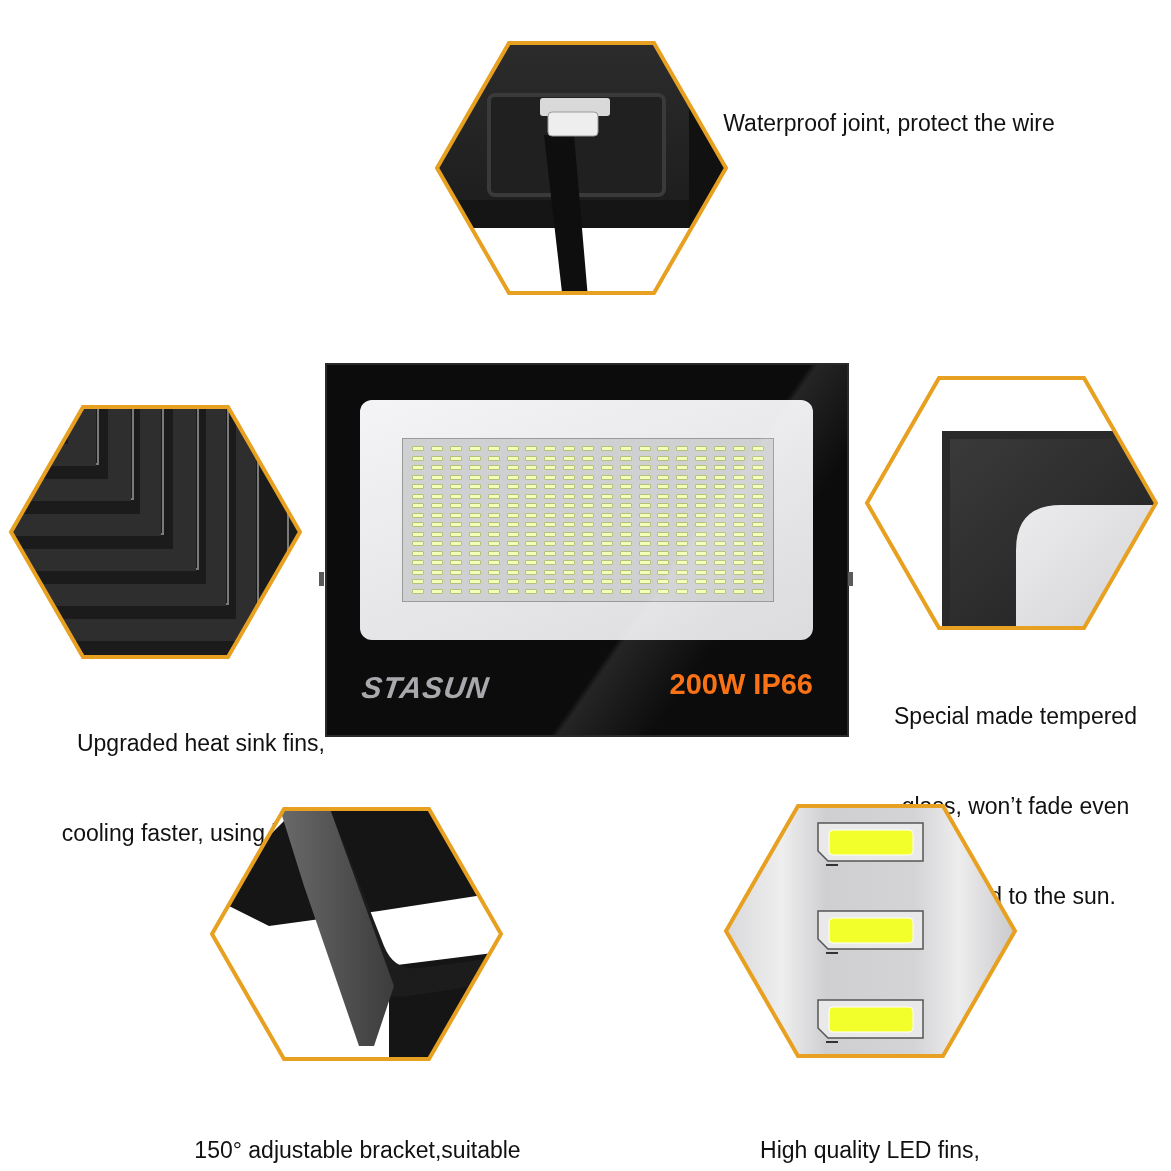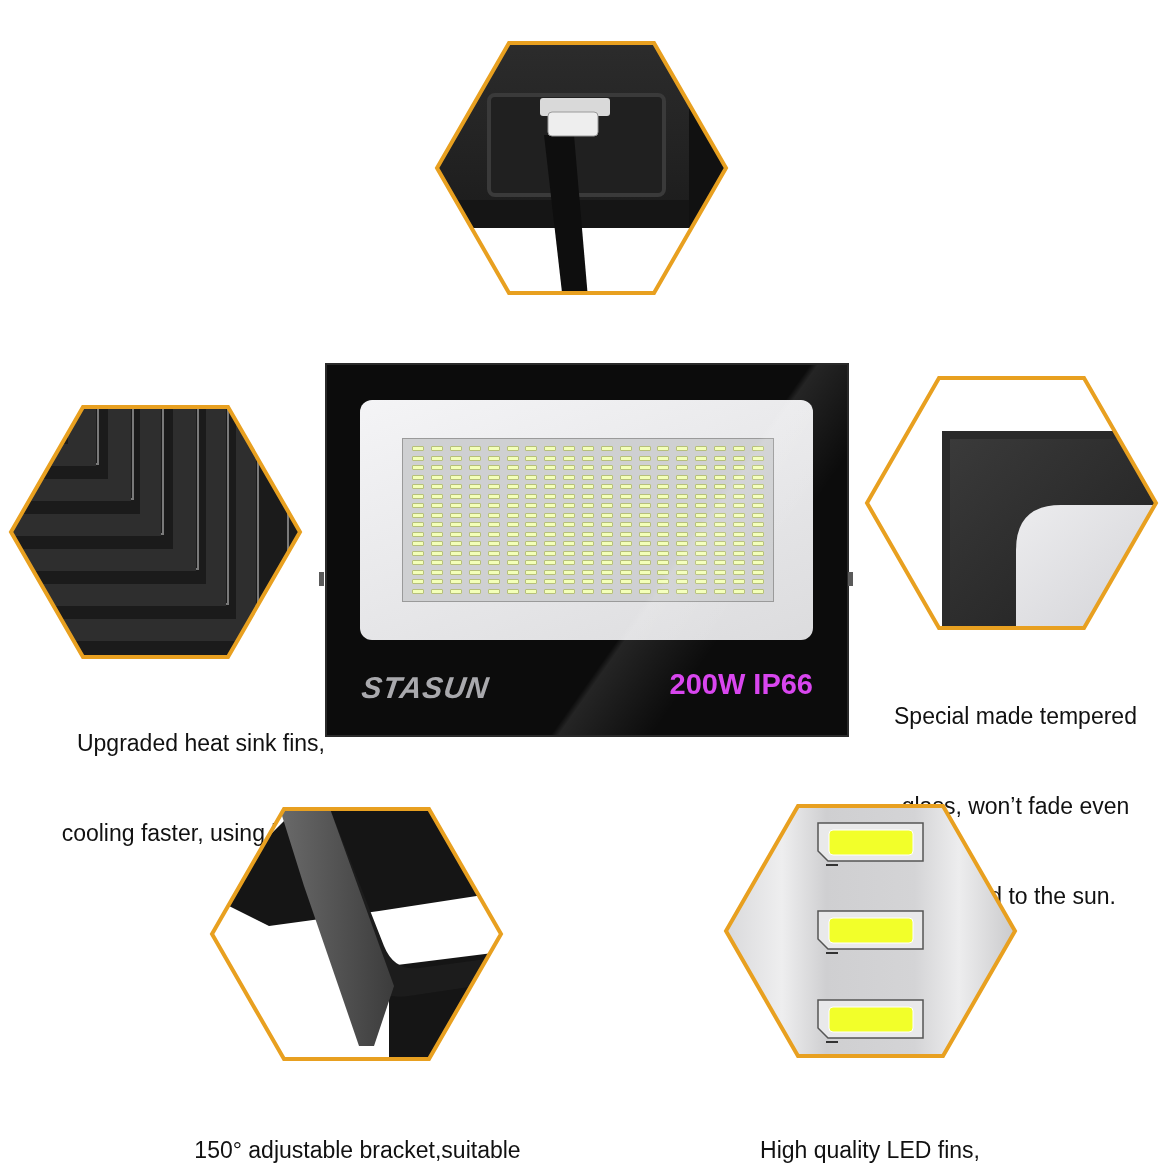--- a/index.html
+++ b/index.html
@@ -8,21 +8,21 @@
   .caption { position:absolute; font-size:23px; line-height:30px; text-align:center; color:#111; white-space:pre; }
   .caption span { display:block; }
   svg { display:block; }
   .lamp { position:absolute; left:325px; top:363px; width:524px; height:374px; background:#0c0c0c; border:2px solid #2a2a2a; box-sizing:border-box; overflow:hidden; }
   .lamp .gloss { position:absolute; left:0; top:0; width:100%; height:100%;
      background:linear-gradient(125deg, rgba(255,255,255,0.0) 0%, rgba(255,255,255,0.0) 62%, rgba(255,255,255,0.10) 63%, rgba(255,255,255,0.0) 75%); pointer-events:none; }
   .lamp .bezel { position:absolute; left:33px; top:35px; width:453px; height:240px; background:linear-gradient(160deg,#f4f4f6,#dcdcde); border-radius:12px; }
   .lamp .ledpanel { position:absolute; left:75px; top:73px; width:372px; height:164px; background:#cfd0d2; border:1px solid #9a9a9a; box-sizing:border-box; padding:5px 6px; display:grid; grid-template-columns:repeat(19, 1fr); grid-template-rows:repeat(16, 1fr); gap:0 0; }
   .led { width:12px; height:5px; background:#f3ffb8; border:1px solid #b7c07a; border-radius:1px; margin:auto; box-sizing:border-box; }
   .brand { position:absolute; left:35px; top:306px; font-size:30px; font-weight:bold; font-style:italic; color:#a9a9ad; letter-spacing:1px; transform:skewX(-8deg); }
-  .spec { position:absolute; right:34px; top:303px; font-size:29px; font-weight:bold; color:#d946ef; letter-spacing:0px; }
+  .spec { position:absolute; right:34px; top:303px; font-size:29px; font-weight:bold; color:#f97316; letter-spacing:0px; }
   .side-tab { position:absolute; width:5px; height:14px; background:#5a5a5a; }
 </style>
 </head>
 <body>
 
 <div class="abs" style="left:434px; top:40px; width:295px; height:256px;">
   <svg width="295" height="256" viewBox="0 0 295 256">
     <defs>
       <clipPath id="hx1">
           <polygon points="75,3 220,3 292,128 220,253 75,253 3,128"></polygon>
@@ -39,20 +39,21 @@
       <rect x="0" y="160" width="260" height="28" fill="#151515"></rect>
       <rect x="255" y="0" width="40" height="190" fill="#111"></rect>
       <polygon points="110,95 130,270 155,270 140,95" fill="#0e0e0e"></polygon>
       <rect x="106" y="58" width="70" height="18" rx="3" fill="#d9d9d9"></rect>
       <rect x="114" y="72" width="50" height="24" rx="4" fill="#eeeeee" stroke="#9a9a9a"></rect>
     </g>
     <polygon points="75,3 220,3 292,128 220,253 75,253 3,128" fill="none" stroke="#E8A020" stroke-width="4"></polygon>
   </svg>
 </div>
 <div class="caption" style="left:700px; top:48px; width:378px;">
+  <span>Waterproof joint, protect the wire</span>
 </div>
 
 <div class="abs" style="left:8px; top:404px; width:295px; height:256px;">
   <svg width="295" height="256" viewBox="0 0 295 256">
     <defs>
       <clipPath id="hx2">
           <polygon points="75,3 220,3 292,128 220,253 75,253 3,128"></polygon>
         </clipPath>
     </defs>
     <g clip-path="url(#hx2)">

